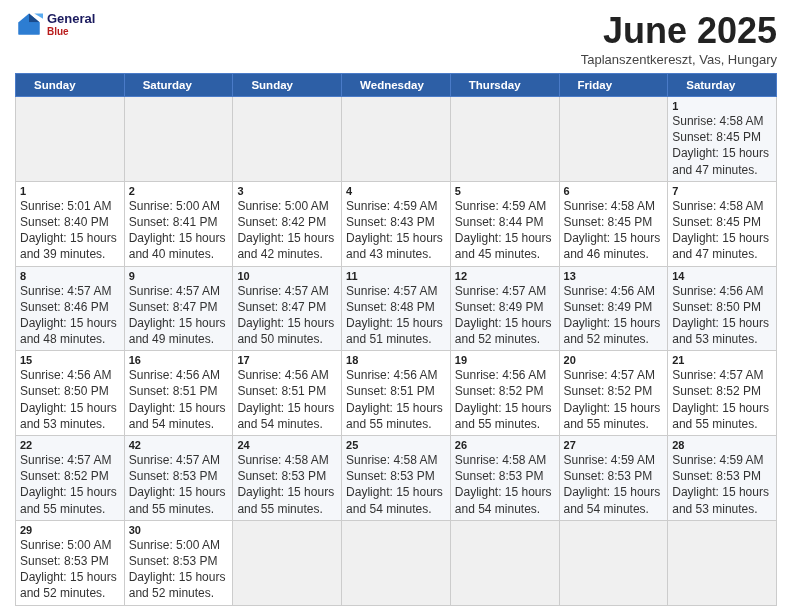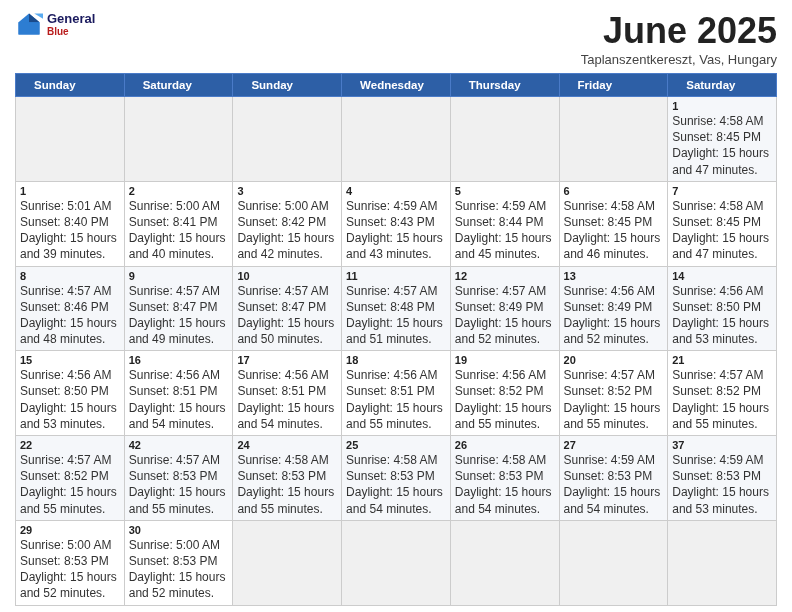--- a/index.html
+++ b/index.html
@@ -243,21 +243,21 @@
           </td>
           <td>
             <span class="day-num">26</span>
             <div class="cell-text">Sunrise: 4:58 AM<br>Sunset: 8:53 PM<br>Daylight: 15 hours and 54 minutes.</div>
           </td>
           <td>
             <span class="day-num">27</span>
             <div class="cell-text">Sunrise: 4:59 AM<br>Sunset: 8:53 PM<br>Daylight: 15 hours and 54 minutes.</div>
           </td>
           <td>
-            <span class="day-num">37</span>
+            <span class="day-num">28</span>
             <div class="cell-text">Sunrise: 4:59 AM<br>Sunset: 8:53 PM<br>Daylight: 15 hours and 53 minutes.</div>
           </td>
         </tr>
         <tr>
           <td>
             <span class="day-num">29</span>
             <div class="cell-text">Sunrise: 5:00 AM<br>Sunset: 8:53 PM<br>Daylight: 15 hours and 52 minutes.</div>
           </td>
           <td>
             <span class="day-num">30</span>

